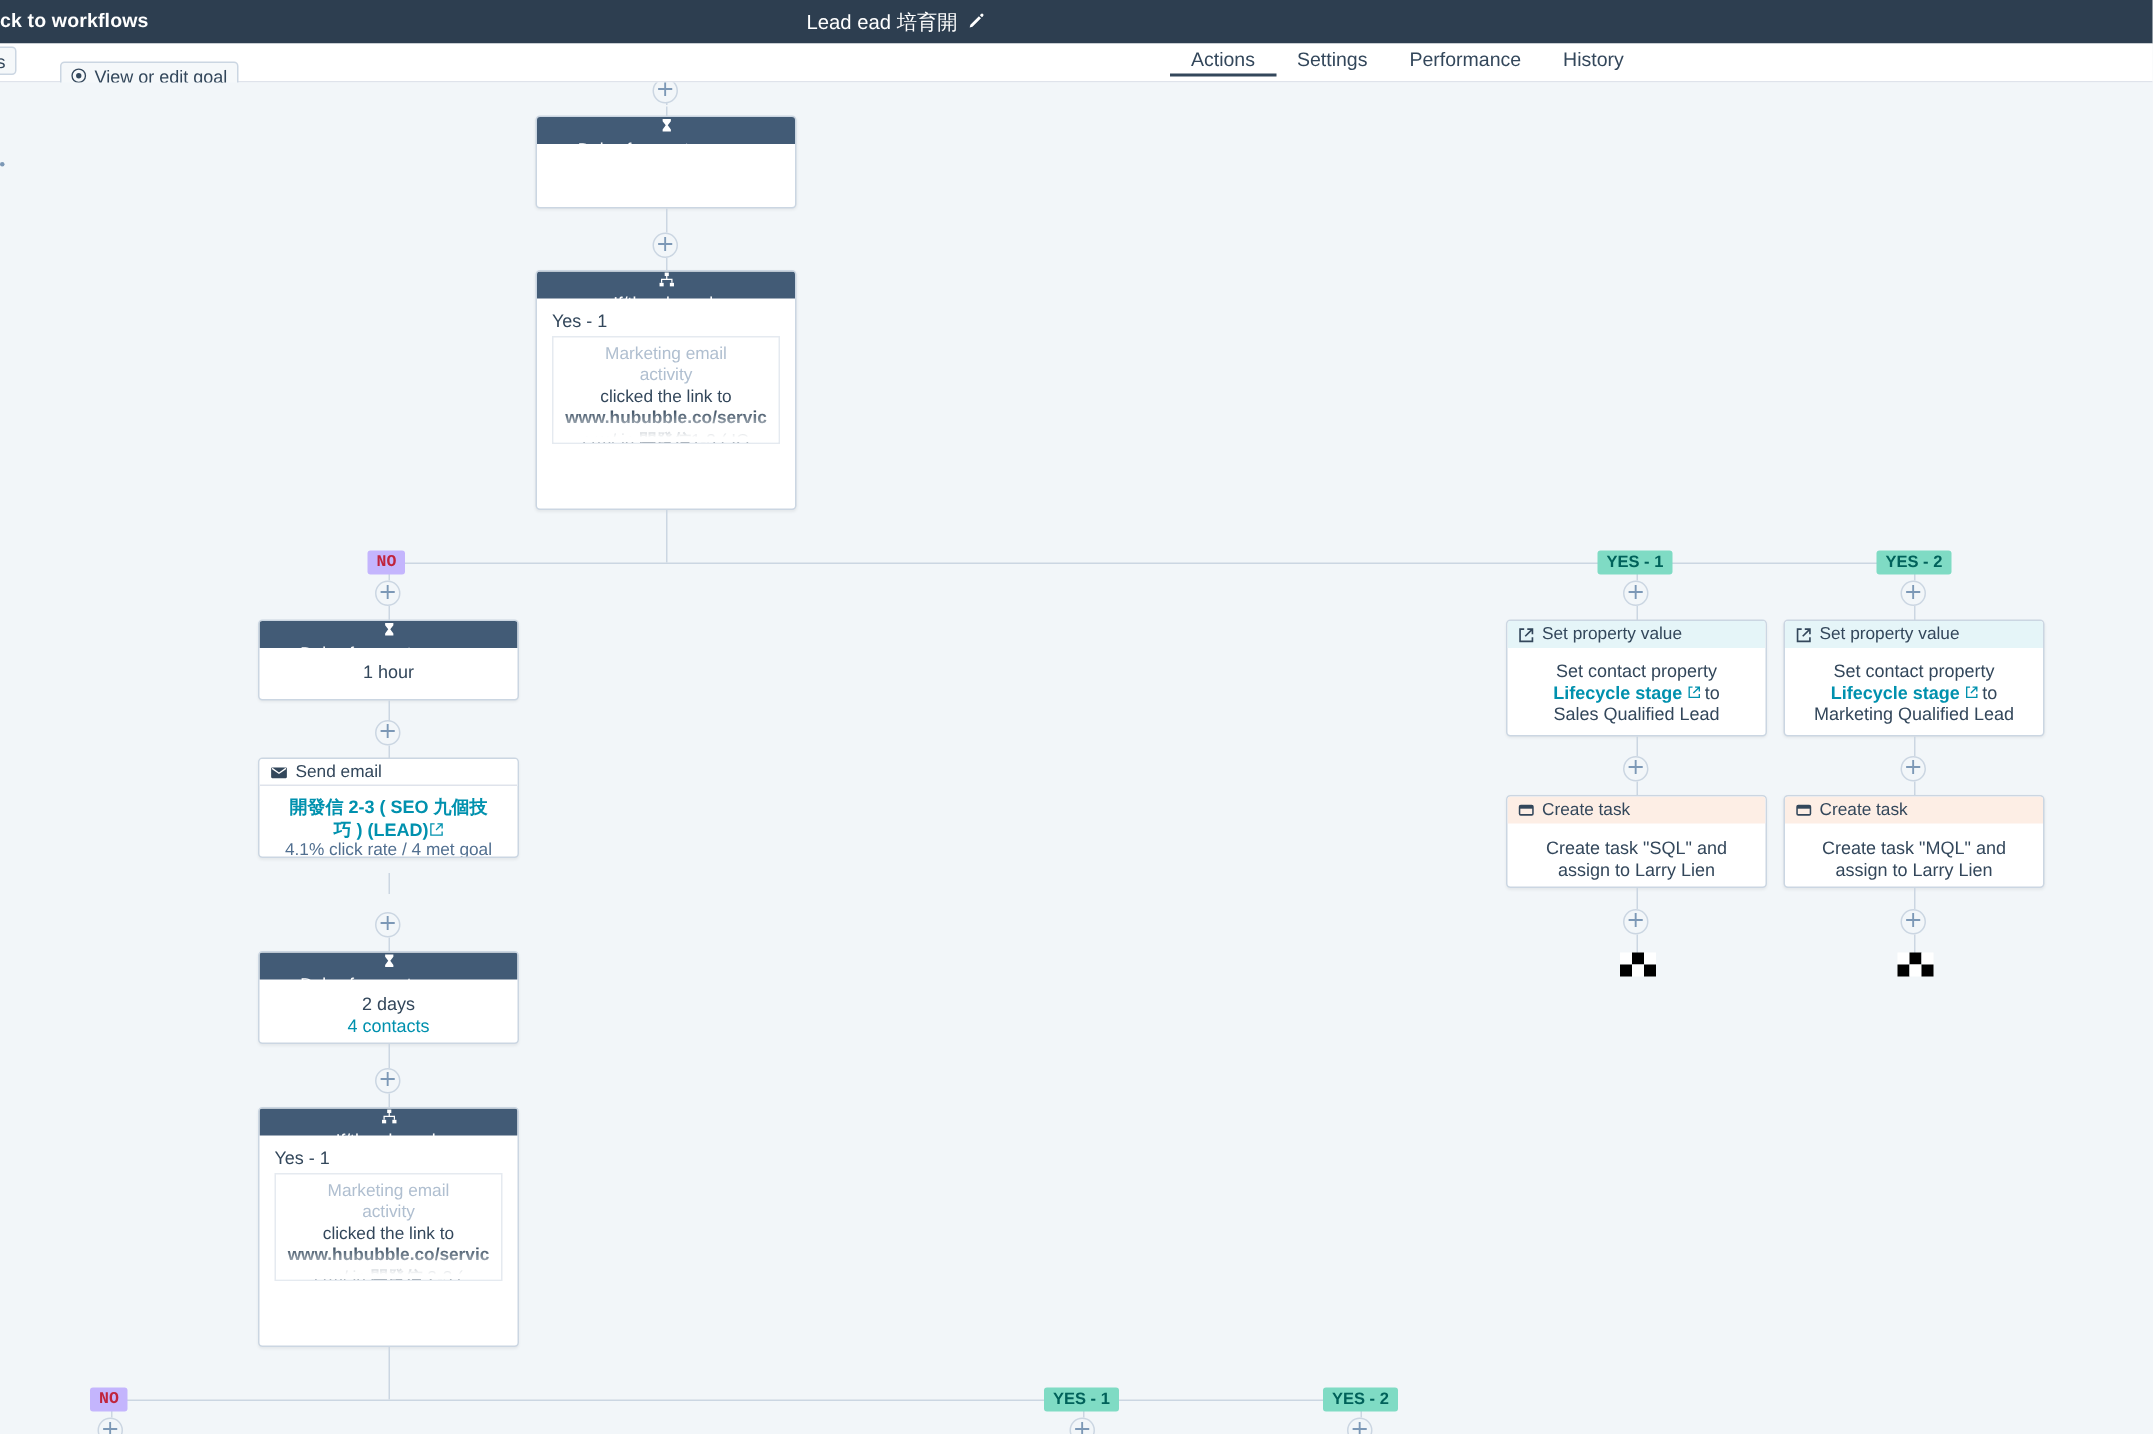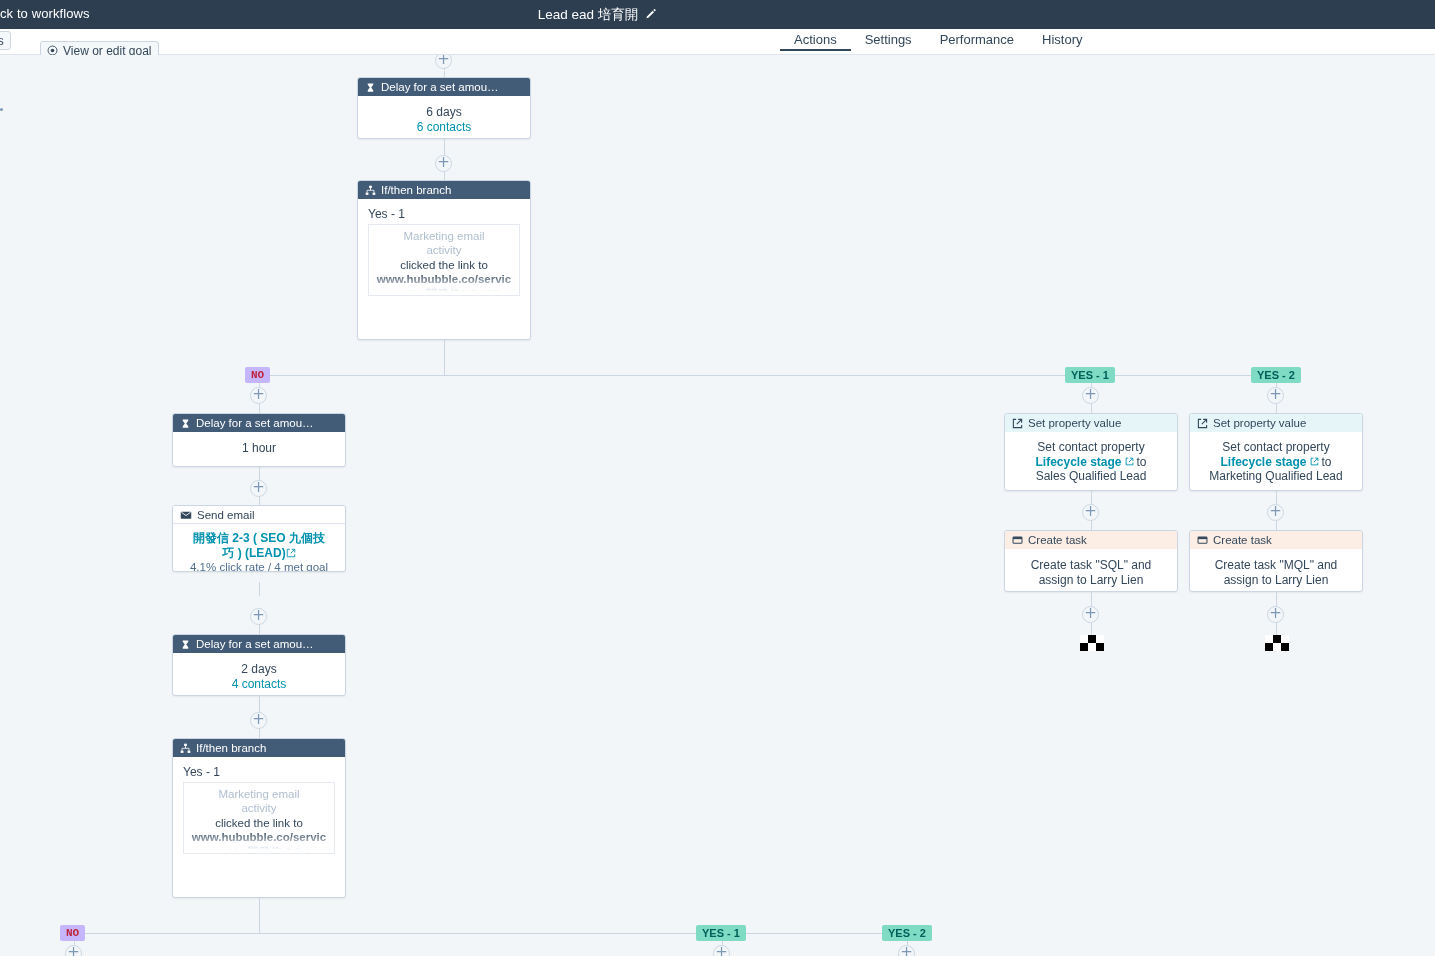--- a/index.html
+++ b/index.html
@@ -12,21 +12,21 @@
 
   
   .topbar {
     position: absolute; left: 0; top: 0;
     width: 1435px; height: 29px;
     background: #2d3e50;
     display: flex; align-items: center;
   }
   .topbar-back {
     position: absolute; left: 0; top: 6px;
-    color: #ffffff; font-size: 13px; font-weight: normal;
+    color: #ffffff; font-size: 13px; font-weight: bold;
     white-space: nowrap;
     letter-spacing: .1px;
   }
   .topbar-title-wrap {
     position: absolute; left: 0; top: 0; width: 1195px; height: 29px;
     display: flex; align-items: center; justify-content: center;
     gap: 6px;
   }
   .topbar-title {
     color: #ffffff; font-size: 13.5px; white-space: nowrap;
@@ -110,21 +110,21 @@
     overflow: hidden;
   }
   .node-head {
     height: 18px;
     display: flex; align-items: center;
     gap: 5px;
     padding: 0 7px;
     font-size: 11.5px;
     white-space: nowrap;
   }
-  .head-dark  { background: #425b76; color: #ffffff; }
+  .head-dark  { background: #425b76; color: #ffffff; flex-direction: column; }
   .head-white { background: #ffffff; color: #33475b; border-bottom: 1px solid #dfe3eb; }
   .head-blue  { background: #e5f5f8; color: #33475b; text-align: center; }
   .head-peach { background: #fdeee5; color: #33475b; }
 
   .node-body {
     padding: 9px 8px;
     text-align: center;
     font-size: 12px;
     color: #33475b;
     line-height: 1.22;
@@ -237,24 +237,20 @@
 
   <div class="node" style="left:357px; top:22px; width:174px; height:62px;">
     <div class="node-head head-dark">
       <span>
         <svg width="11" height="11" viewBox="0 0 16 16">
             <path d="M4 2h8v2l-3 4 3 4v2H4v-2l3-4-3-4V2z" fill="#ffffff"></path>
           </svg>
       </span>
       <span>Delay for a set amou…</span>
     </div>
-    <div class="node-body">
-      <div>6 days</div>
-      <div class="teal">6 contacts</div>
-    </div>
   </div>
 
   <div class="vline" style="left:444px; top:84px; height:16px;"></div>
   <div class="plus" style="left:435px; top:100px;">+</div>
   <div class="vline" style="left:444px; top:117px; height:18px;"></div>
 
   <div class="node" style="left:357px; top:125px; width:174px; height:160px;">
     <div class="node-head head-dark">
       <span>
         <svg width="11" height="11" viewBox="0 0 16 16">

